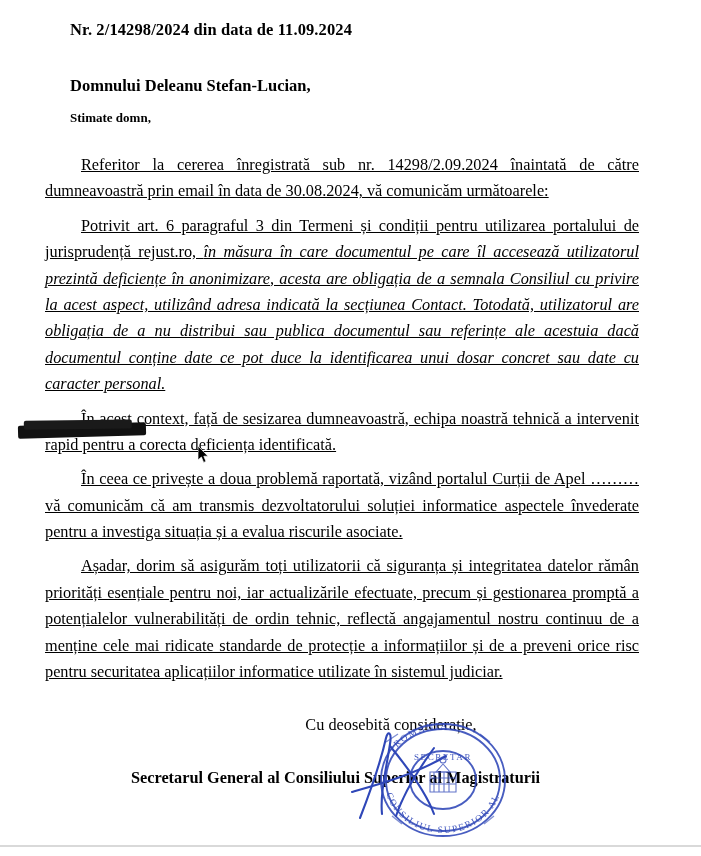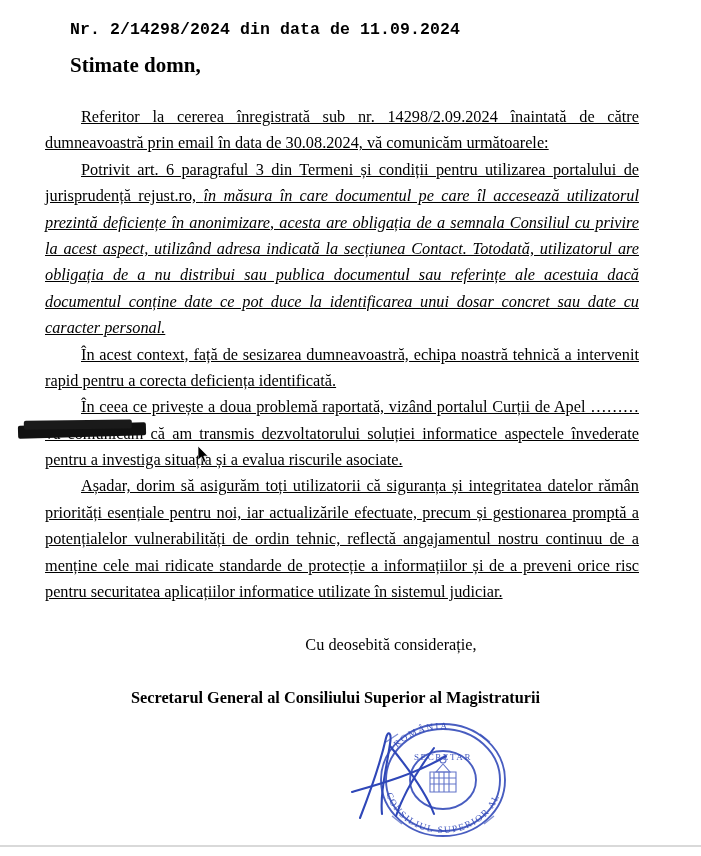--- a/index.html
+++ b/index.html
@@ -26,45 +26,44 @@
     position: absolute;
     left: 0;
     top: 0;
     width: 701px;
   }
   .ref-line {
     font-weight: bold;
     font-size: 16.5px;
     margin: 20px 0 0 70px;
     letter-spacing: 0.1px;
-    font-family: Liberation Mono, monospace;
   }
   .addressee {
     font-weight: bold;
     font-size: 16.5px;
     margin: 36px 0 0 70px;
   }
   .salute {
     font-weight: bold;
-    font-size: 21px;
+    font-size: 13px;
     margin: 14px 8px 0 70px;
   }
   .para {
     font-size: 16.3px;
     text-align: justify;
     margin: 0 62px 0 45px;
     line-height: 1.62;
     text-indent: 36px;
     text-decoration: underline;
   }
   .para.first {
     margin-top: 26px;
   }
   .para.tight {
-    margin-top: 0;
+    margin-top: 8px;
   }
   .italic {
     font-style: italic;
   }
   .closing {
     font-size: 16.3px;
     margin: 30px 0 0 45px;
     text-indent: 36px;
     text-align: center;
   }
@@ -135,20 +134,21 @@
 </style>
 </head>
 <body>
 
 <div class="page">
 
   <div class="doc-body">
 
     <div class="ref-line">Nr. 2/14298/2024 din data de 11.09.2024</div>
 
+    <div class="addressee">Domnului Deleanu Stefan-Lucian,</div>
 
     <div class="salute">Stimate domn,</div>
 
     <p class="para first">Referitor la cererea înregistrată sub nr. 14298/2.09.2024 înaintată de către dumneavoastră prin email în data de 30.08.2024, vă comunicăm următoarele:</p>
 
     <p class="para tight">
       <span>Potrivit art. 6 paragraful 3 din Termeni și condiții pentru utilizarea portalului de jurisprudență rejust.ro, </span><span class="italic">în măsura în care documentul pe care îl accesează utilizatorul prezintă deficiențe în anonimizare, acesta are obligația de a semnala Consiliul cu privire la acest aspect, utilizând adresa indicată la secțiunea Contact. Totodată, utilizatorul are obligația de a nu distribui sau publica documentul sau referințe ale acestuia dacă documentul conține date ce pot duce la identificarea unui dosar concret sau date cu caracter personal.</span>
     </p>
 
     <p class="para tight">În acest context, față de sesizarea dumneavoastră, echipa noastră tehnică a intervenit rapid pentru a corecta deficiența identificată.</p>

